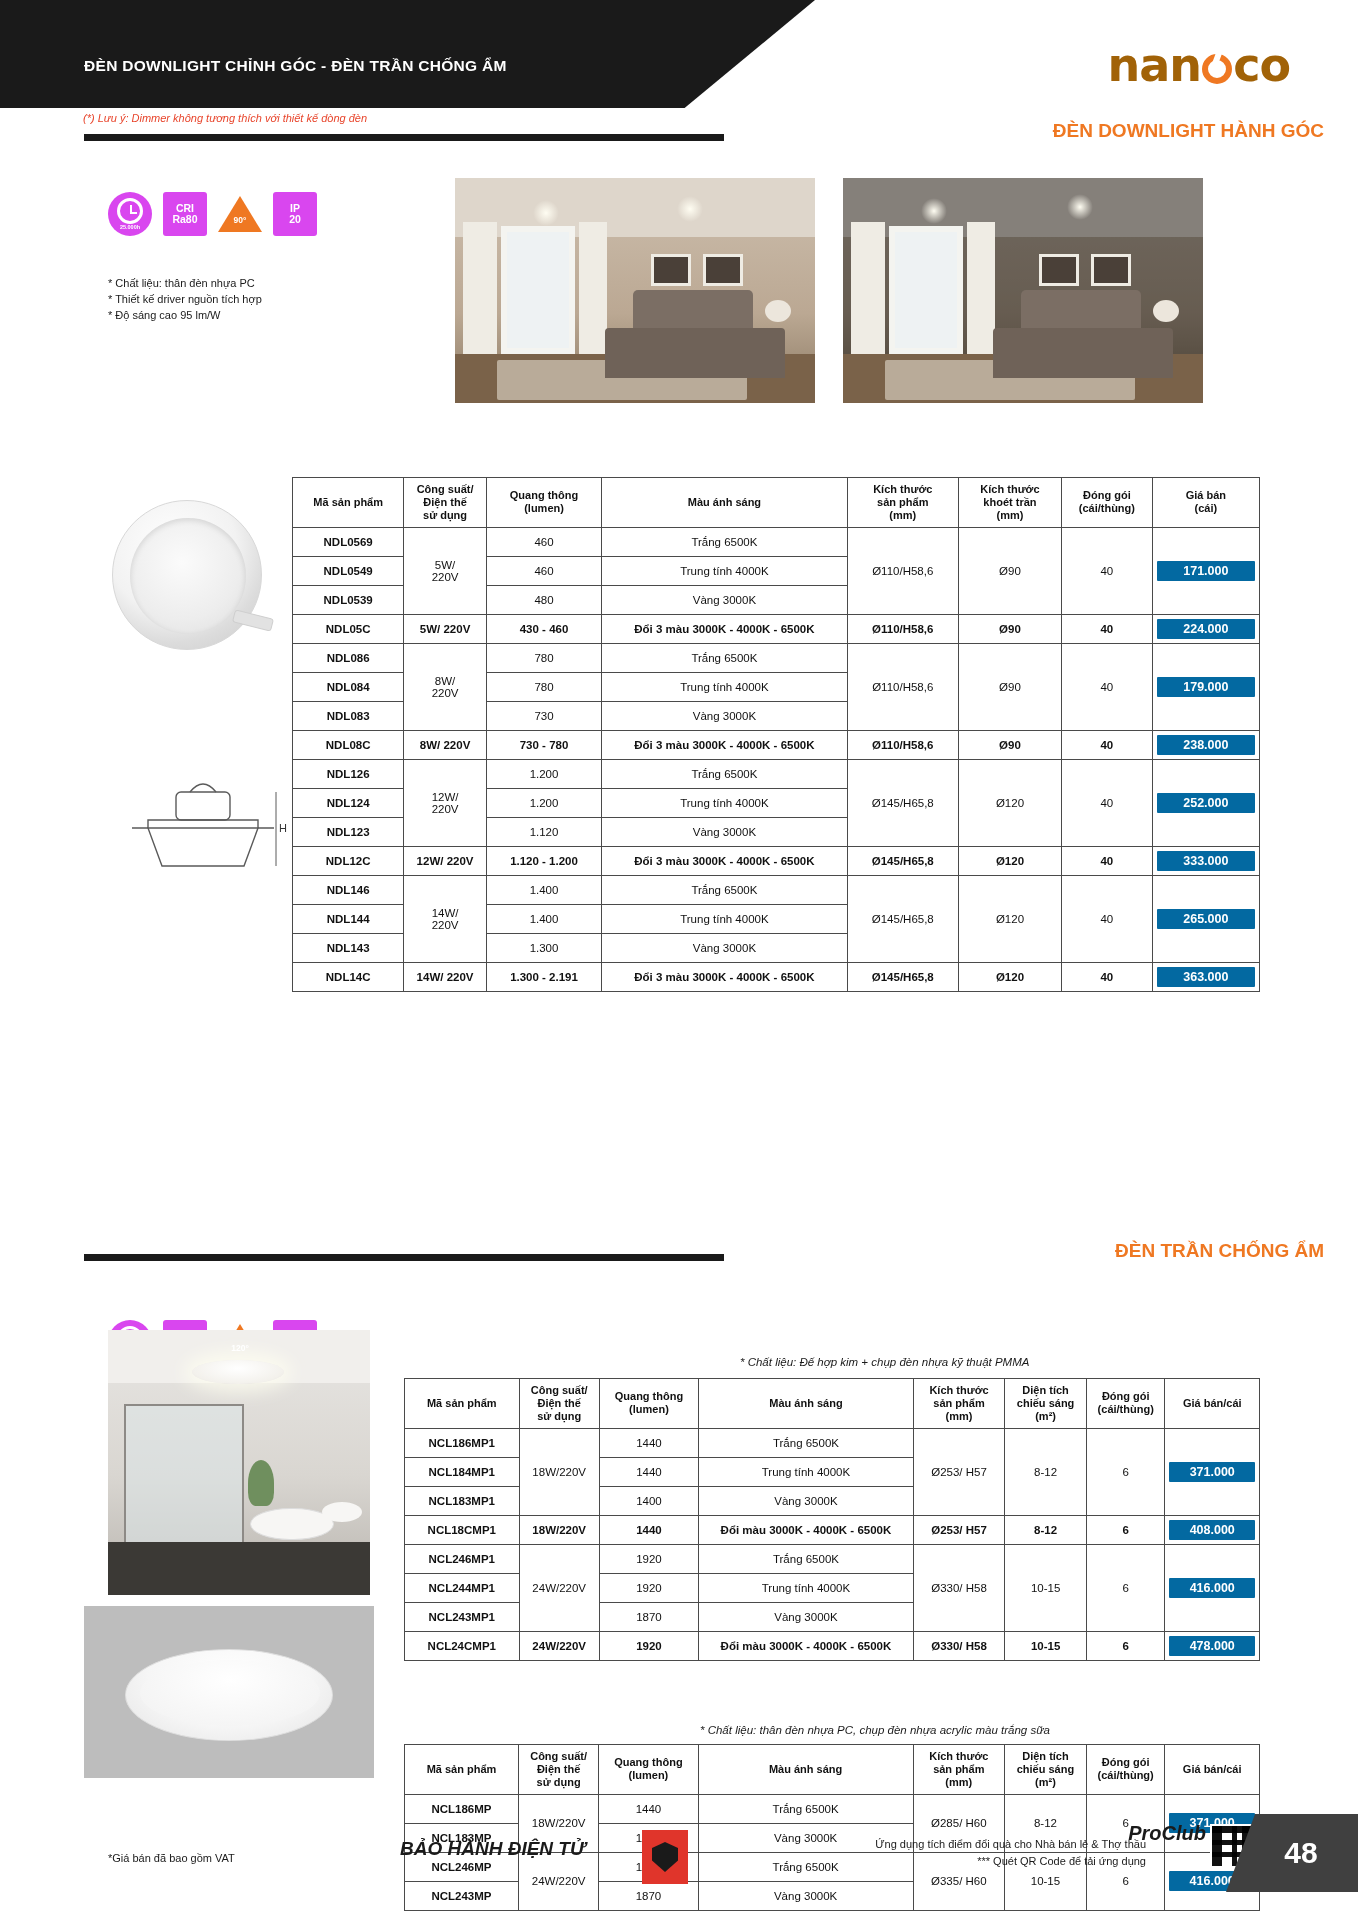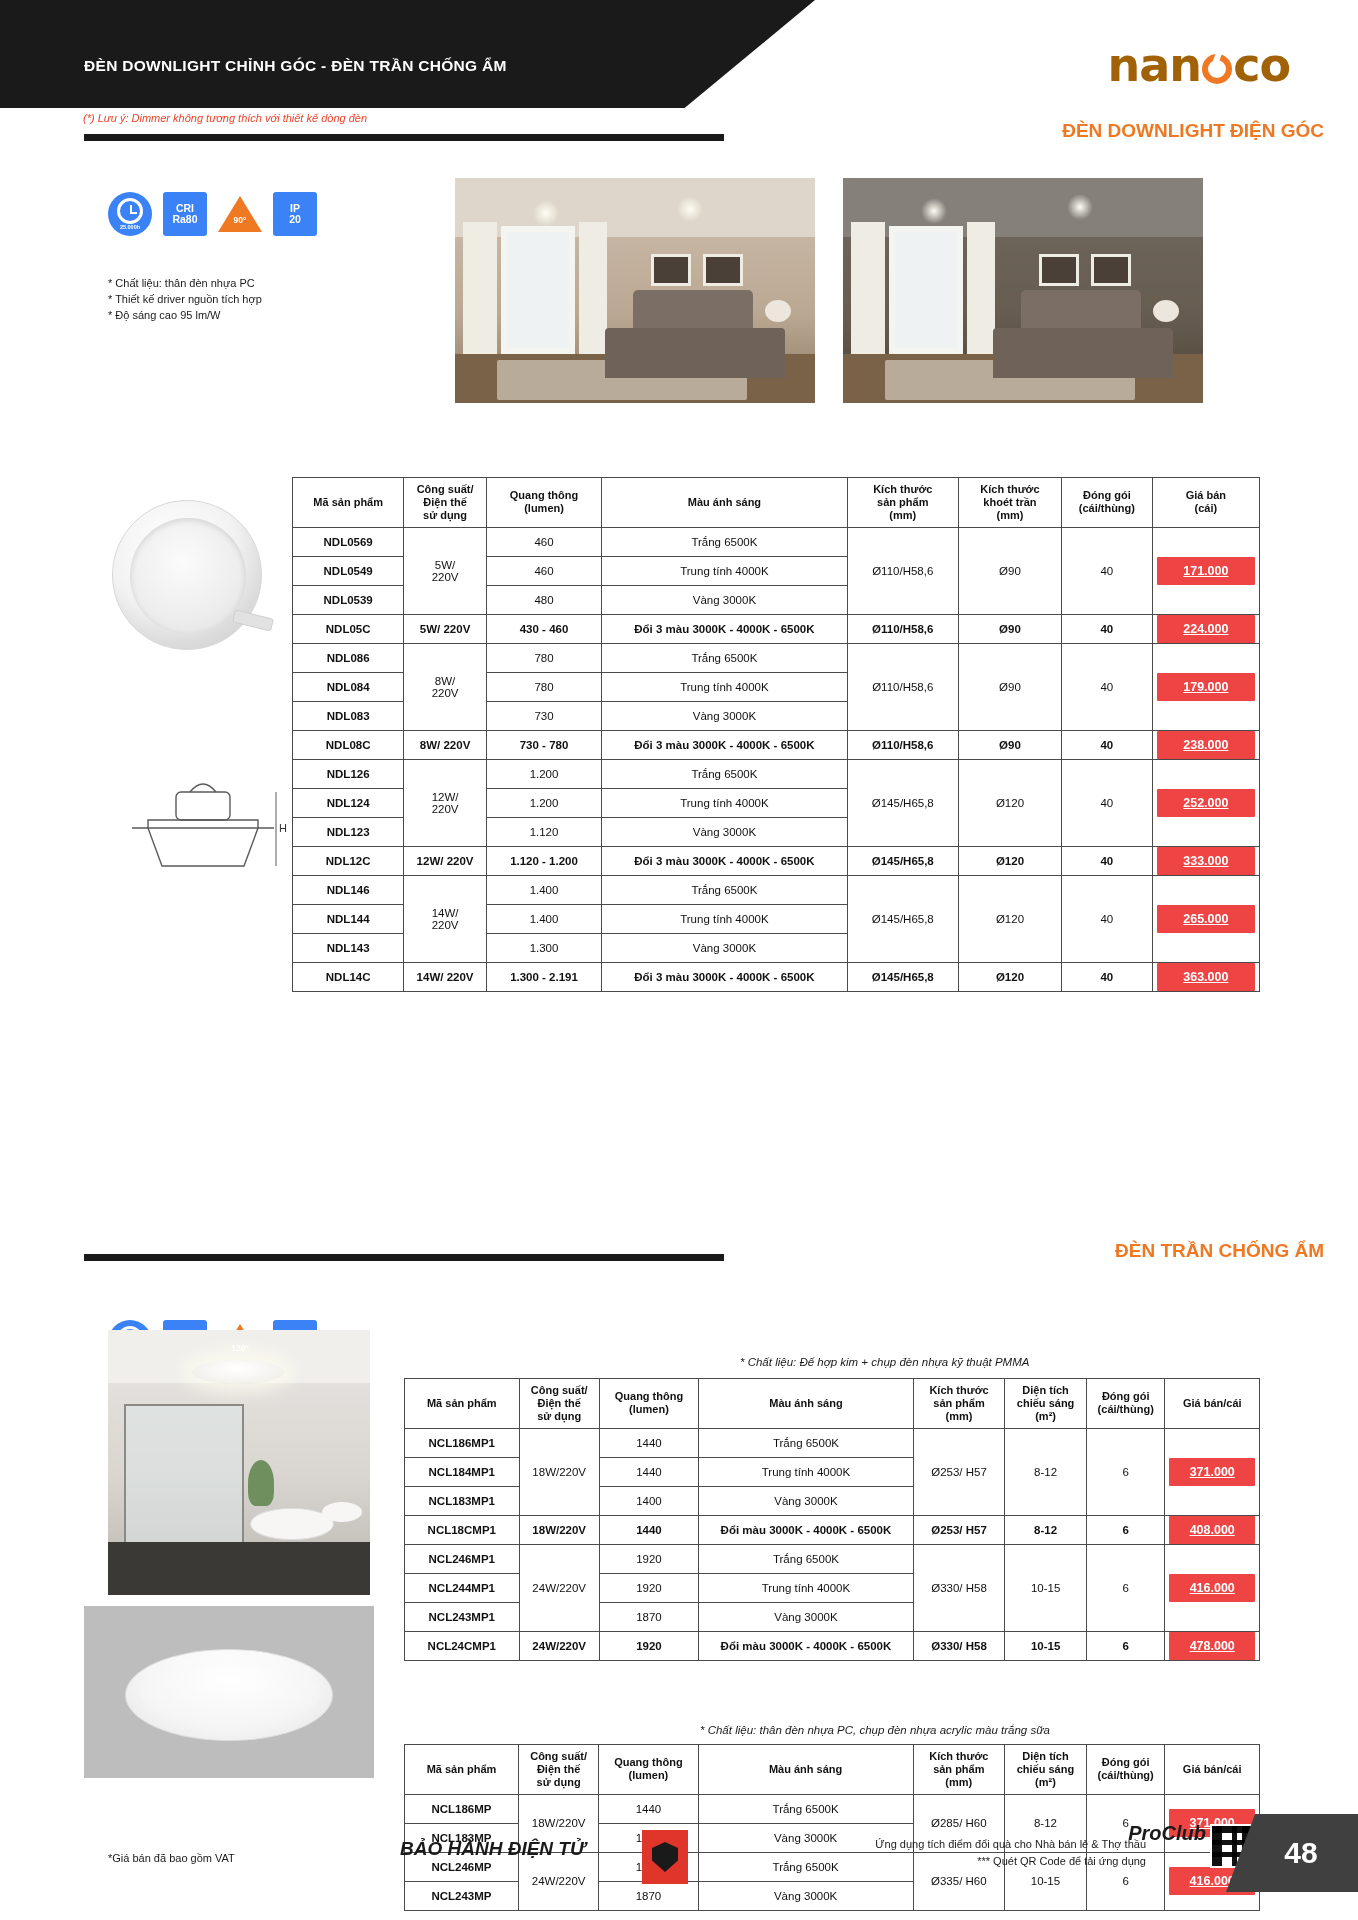--- a/index.html
+++ b/index.html
@@ -48,21 +48,21 @@
     position:absolute; left:84px; top:134px; width:640px; height:7px;
     background:#1a1a1a;
   }
   .sec1-title {
     position:absolute; right:34px; top:120px;
     color:#ef7822; font-size:19px; font-weight:bold;
   }
   
   .badges { position:absolute; display:flex; gap:11px; }
   .badge {
-    width:44px; height:44px; background:#3b82f6; color:#ffffff;
+    width:44px; height:44px; background:#d946ef; color:#ffffff;
     display:flex; flex-direction:column; align-items:center; justify-content:center;
     font-size:10.5px; font-weight:bold; line-height:1.05; text-align:center;
     border-radius:3px;
   }
   .badge.clock { border-radius:50%; }
   .badge.angle { position:relative; background:transparent; }
   .badge.angle .tri {
     position:absolute; left:0; top:4px; width:0; height:0;
     border-left:22px solid transparent; border-right:22px solid transparent;
     border-bottom:36px solid #ef7822;
@@ -131,23 +131,23 @@
     border:1px solid #4a4a4a; text-align:center; padding:0 3px; color:#111;
   }
   table.spec th {
     font-weight:bold; font-size:11px; line-height:1.18; padding:5px 2px;
   }
   table.spec td { height:29px; }
   table.spec tr.hl td { font-weight:bold;margin-left:20px; }
   .code { font-weight:bold; }
   .price-cell { position:relative; padding:0 !important; }
   .price-tag {
-    background:#ef4444; color:#ffffff; font-weight:bold; font-size:12.5px;
+    background:#0369a1; color:#ffffff; font-weight:bold; font-size:12.5px;
     display:flex; align-items:center; justify-content:center;
-    height:28px; margin:0 4px; border-radius:1px;text-decoration:underline;
+    height:20px; margin:0 4px; border-radius:1px;
   }
   
   .sec2-bar {
     position:absolute; left:84px; top:1254px; width:640px; height:7px; background:#1a1a1a;
   }
   .sec2-title { position:absolute; right:34px; top:1240px; color:#ef7822; font-size:19px; font-weight:bold; }
   .mat-note-italic { position:absolute; font-size:11.5px; font-style:italic; }
   
   .bath { position:absolute; left:108px; top:1330px; width:262px; height:265px; overflow:hidden; background:#cfcbc6; }
   .bath .b-wall { position:absolute; inset:0; background:linear-gradient(180deg,#e8e6e3 0%, #d9d6d1 55%, #b8b4ae 100%); }
@@ -203,21 +203,21 @@
   <div class="header-black"></div>
   <div class="header-title">ĐÈN DOWNLIGHT CHỈNH GÓC - ĐÈN TRẦN CHỐNG ẨM</div>
   <div class="brand">
     <span>nan</span><span class="o-ring"></span><span>co</span>
   </div>
 </div>
 
 <div class="note-dimmer">(*) Lưu ý: Dimmer không tương thích với thiết kế dòng đèn</div>
 
 <div class="sec1-bar"></div>
-<div class="sec1-title">ĐÈN DOWNLIGHT ĐIỆN GÓC</div>
+<div class="sec1-title">ĐÈN DOWNLIGHT HÀNH GÓC</div>
 
 <div class="badges" style="left:108px; top:192px;">
   <div class="badge clock">
     <div class="clock-face"></div>
       <div class="clock-lbl">25.000h</div>
   </div>
   <div class="badge">
     <div>CRI</div>
       <div>Ra80</div>
   </div>

